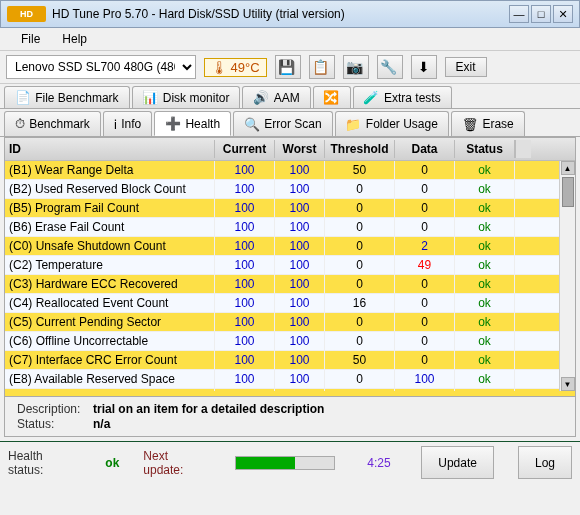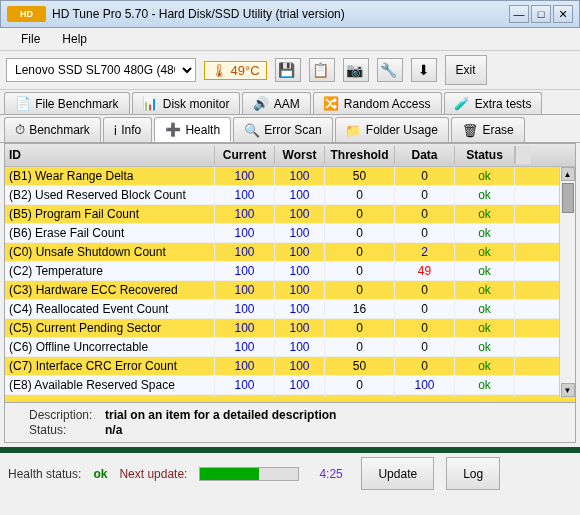--- a/index.html
+++ b/index.html
@@ -79,21 +79,21 @@
     }
     .icon-btn {
       width: 26px; height: 24px;
       border: 1px solid #aaa;
       background: linear-gradient(to bottom, #f8f8f8, #e0e0e0);
       cursor: pointer;
       display: inline-flex; align-items: center; justify-content: center;
       font-size: 14px;
     }
     .exit-btn {
-      height: 30px;
+      height: 20px;
       padding: 0 10px;
       border: 1px solid #aaa;
       background: linear-gradient(to bottom, #f8f8f8, #e0e0e0);
       cursor: pointer;
       font-size: 12px;
     }
     .tabs-row1, .tabs-row2 {
       display: flex;
       background: #f0f0f0;
       border-bottom: 1px solid #aaa;
@@ -157,33 +157,33 @@
     }
     .td:first-child { text-align: left; }
     .td.red { color: red; }
     .td.blue { color: #0000cc; }
     .td.ok { color: #008000; }
     .description-area {
       background: #f0f0f0;
       border: 1px solid #aaa;
       border-top: none;
       margin: 0 4px;
-      padding: 4px 24px;
+      padding: 4px 12px;
     }
     .desc-row { display: flex; gap: 6px; margin: 1px 0; }
     .desc-label { color: #333; min-width: 70px; }
     .desc-value { font-weight: bold; color: #000; }
     .status-bar {
       background: #f0f0f0;
-      border-top: 6px solid #14532d;
+      border-top: 1px solid #14532d;
       margin-top: 4px;
       padding: 4px 8px;
       display: flex;
       align-items: center;
-      gap: 12px;
+      gap: 24px;
     }
     .health-label { color: #333; }
     .health-ok { color: green; font-weight: bold; }
     .next-update { color: #7f1d1d; }
     .progress-bar-container {
       width: 100px; height: 14px;
       border: 1px solid #aaa;
       background: #e0e0e0;
     }
     .progress-bar-fill {
@@ -262,21 +262,20 @@
   <div class="tab">
     <span class="tab-icon">📊</span>
     <span>Disk monitor</span>
   </div>
   <div class="tab">
     <span class="tab-icon">🔊</span>
     <span>AAM</span>
   </div>
   <div class="tab">
     <span class="tab-icon">🔀</span>
-    <span>Random Access</span>
   </div>
   <div class="tab">
     <span class="tab-icon">🧪</span>
     <span>Extra tests</span>
   </div>
 </div>
 
 <div class="tabs-row2">
   <div class="tab">
     <span class="tab-icon">⏱</span>

